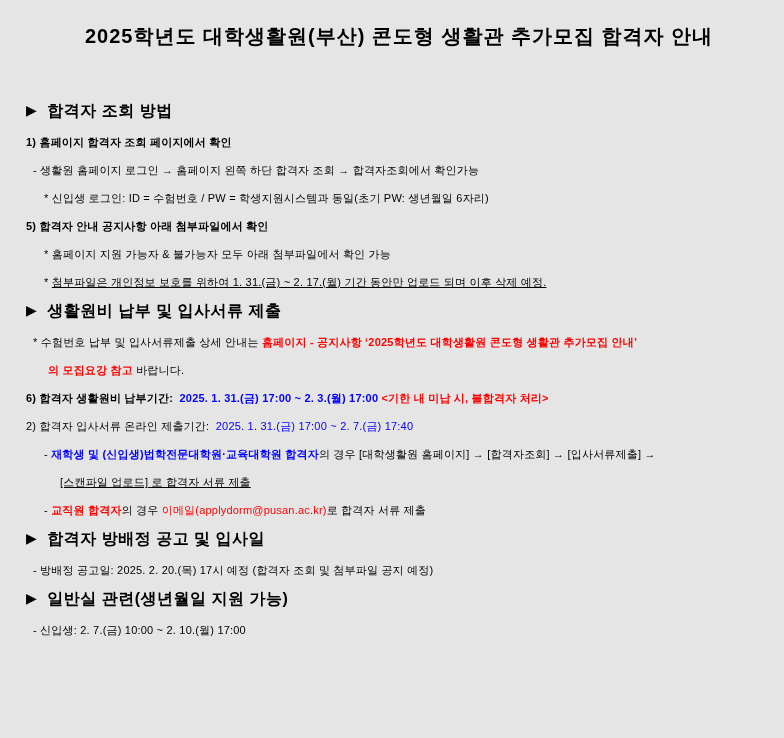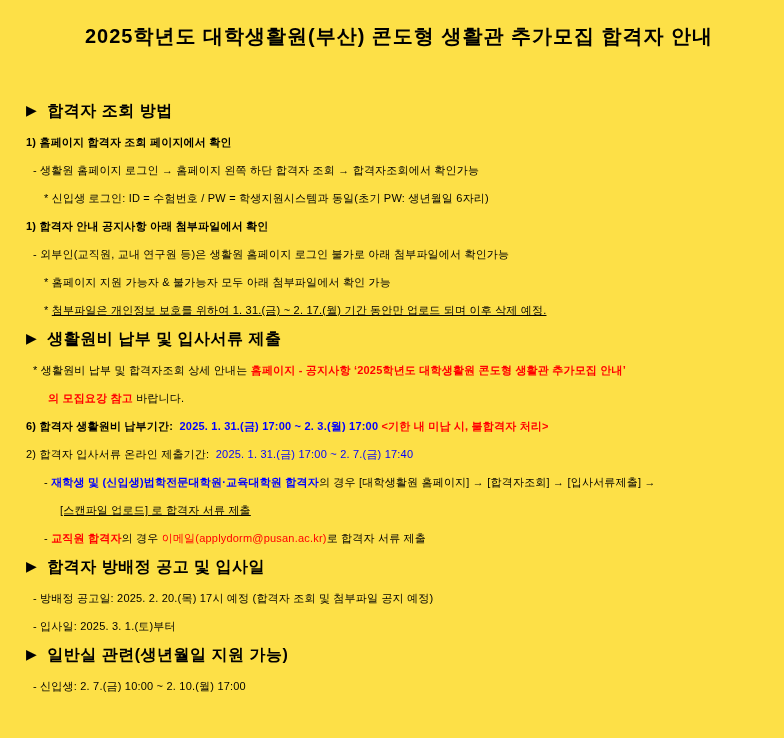--- a/index.html
+++ b/index.html
@@ -9,21 +9,21 @@
     color: #000000;
     font-family: "Liberation Sans", "DejaVu Sans", sans-serif;
   }
   .page {
     position: relative;
     width: 784px;
     height: 738px;
     box-sizing: border-box;
     padding: 22px 10px 0 24px;
     overflow: hidden;
-    background: #fde047;
+    background: #e5e5e5;
   }
   .title {
     margin: 0 0 46px 0;
     text-align: center;
     font-size: 20px;
     font-weight: bold;
     letter-spacing: 1px;
     line-height: 28px;
     white-space: pre;
   }
@@ -61,38 +61,36 @@
 <body>
 
 <div class="page">
   <h1 class="title">2025학년도 대학생활원(부산) 콘도형 생활관 추가모집 합격자 안내</h1>
   <div id="doc-body">
       <div class="section">
         <div class="heading"><span class="marker">▶</span><span>합격자 조회 방법</span></div>
         <div class="line ind1"><span class="run-bold">1) 홈페이지 합격자 조회 페이지에서 확인</span></div>
         <div class="line ind2"><span>- 생활원 홈페이지 로그인 → 홈페이지 왼쪽 하단 합격자 조회 → 합격자조회에서 확인가능</span></div>
         <div class="line ind3"><span>* 신입생 로그인: ID = 수험번호 / PW = 학생지원시스템과 동일(초기 PW: 생년월일 6자리)</span></div>
-        <div class="line ind1"><span class="run-bold">1) 합격자 안내 공지사항 아래 첨부파일에서 확인</span></div>
-        <div class="line ind2"><span>- 외부인(교직원, 교내 연구원 등)은 생활원 홈페이지 로그인 불가로 아래 첨부파일에서 확인가능</span></div>
+        <div class="line ind1"><span class="run-bold">5) 합격자 안내 공지사항 아래 첨부파일에서 확인</span></div>
         <div class="line ind3"><span>* 홈페이지 지원 가능자 &amp; 불가능자 모두 아래 첨부파일에서 확인 가능</span></div>
         <div class="line ind3"><span>* </span><span class="run-underline">첨부파일은 개인정보 보호를 위하여 1. 31.(금) ~ 2. 17.(월) 기간 동안만 업로드 되며 이후 삭제 예정.</span></div>
       </div>
       <div class="section">
         <div class="heading"><span class="marker">▶</span><span>생활원비 납부 및 입사서류 제출</span></div>
-        <div class="line ind2"><span>* 생활원비 납부 및 합격자조회 상세 안내는 </span><span class="run-bold" style="color: rgb(255, 0, 0);">홈페이지 - 공지사항 ‘2025학년도 대학생활원 콘도형 생활관 추가모집 안내’</span></div>
+        <div class="line ind2"><span>* 수험번호 납부 및 입사서류제출 상세 안내는 </span><span class="run-bold" style="color: rgb(255, 0, 0);">홈페이지 - 공지사항 ‘2025학년도 대학생활원 콘도형 생활관 추가모집 안내’</span></div>
         <div class="line ind4"><span class="run-bold" style="color: rgb(255, 0, 0);">의 모집요강 참고 </span><span>바랍니다.</span></div>
         <div class="line ind1"><span class="run-bold">6) 합격자 생활원비 납부기간:  </span><span class="run-bold" style="color: rgb(0, 0, 255);">2025. 1. 31.(금) 17:00 ~ 2. 3.(월) 17:00 </span><span class="run-bold" style="color: rgb(255, 0, 0);">&lt;기한 내 미납 시, 불합격자 처리&gt;</span></div>
         <div class="line ind1"><span>2) 합격자 입사서류 온라인 제출기간:  </span><span style="color: rgb(0, 0, 255);">2025. 1. 31.(금) 17:00 ~ 2. 7.(금) 17:40</span></div>
         <div class="line ind3"><span>- </span><span class="run-bold" style="color: rgb(0, 0, 255);">재학생 및 (신입생)법학전문대학원·교육대학원 합격자</span><span>의 경우 [대학생활원 홈페이지] → [합격자조회] → [입사서류제출] →</span></div>
         <div class="line ind5"><span>[스캔파일 업로드] 로 합격자 서류 제출</span></div>
         <div class="line ind3"><span>- </span><span class="run-bold" style="color: rgb(255, 0, 0);">교직원 합격자</span><span>의 경우 </span><span style="color: rgb(255, 0, 0);">이메일(applydorm@pusan.ac.kr)</span><span>로 합격자 서류 제출</span></div>
       </div>
       <div class="section">
         <div class="heading"><span class="marker">▶</span><span>합격자 방배정 공고 및 입사일</span></div>
         <div class="line ind2"><span>- 방배정 공고일: 2025. 2. 20.(목) 17시 예정 (합격자 조회 및 첨부파일 공지 예정)</span></div>
-        <div class="line ind2"><span>- 입사일: 2025. 3. 1.(토)부터</span></div>
       </div>
       <div class="section">
         <div class="heading"><span class="marker">▶</span><span>일반실 관련(생년월일 지원 가능)</span></div>
         <div class="line ind2"><span>- 신입생: 2. 7.(금) 10:00 ~ 2. 10.(월) 17:00</span></div>
       </div>
     </div>
 </div>
 
 </body></html>

